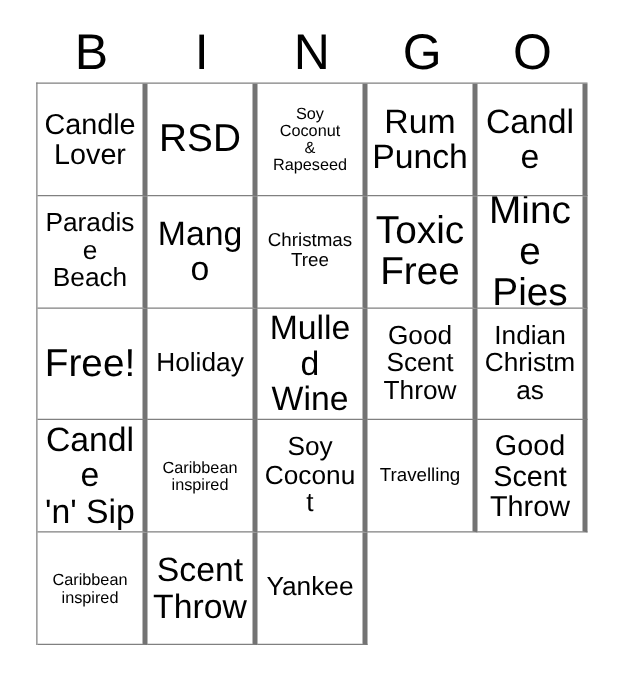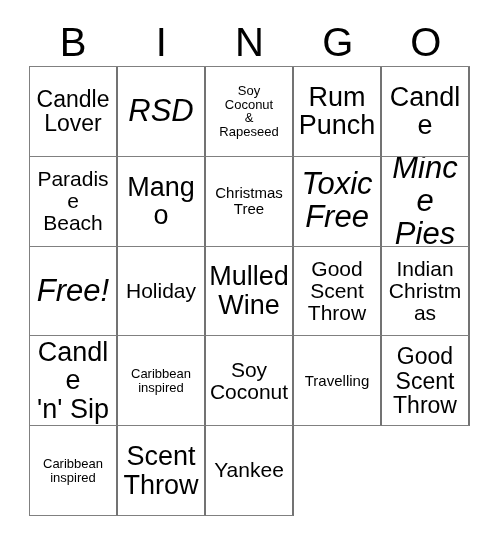--- a/index.html
+++ b/index.html
@@ -53,21 +53,21 @@
     box-sizing: border-box;
     border-top: 1px solid #808080;
     border-left: 1px solid #808080;
     display: grid;
     grid-template-columns: repeat(5, 1fr);
     grid-template-rows: repeat(5, 1fr);
   }
 
   .cell {
     box-sizing: border-box;
-    border-right: 2px solid #737373;
+    border-right: 4px solid #737373;
     border-bottom: 1px solid #808080;
     display: flex;
     align-items: center;
     justify-content: center;
     text-align: center;
     padding: 2px 3px;
     overflow: hidden;
   }
 
   .cell-text {
@@ -78,21 +78,21 @@
     white-space: pre-line;
     word-break: break-word;
   }
 
   
   .fs-xs   { font-size: 13px; }
   .fs-sm   { font-size: 15px; }
   .fs-md   { font-size: 21px; }
   .fs-lg   { font-size: 23px; }
   .fs-xl   { font-size: 27px; }
-  .fs-xxl  { font-size: 31px; font-style: italic; }
+  .fs-xxl  { font-size: 31px; }
 </style>
 </head>
 <body>
 
 <div id="bingo-card">
 
   <div id="header-row">
       <div class="header-letter">B</div>
       <div class="header-letter">I</div>
       <div class="header-letter">N</div>

